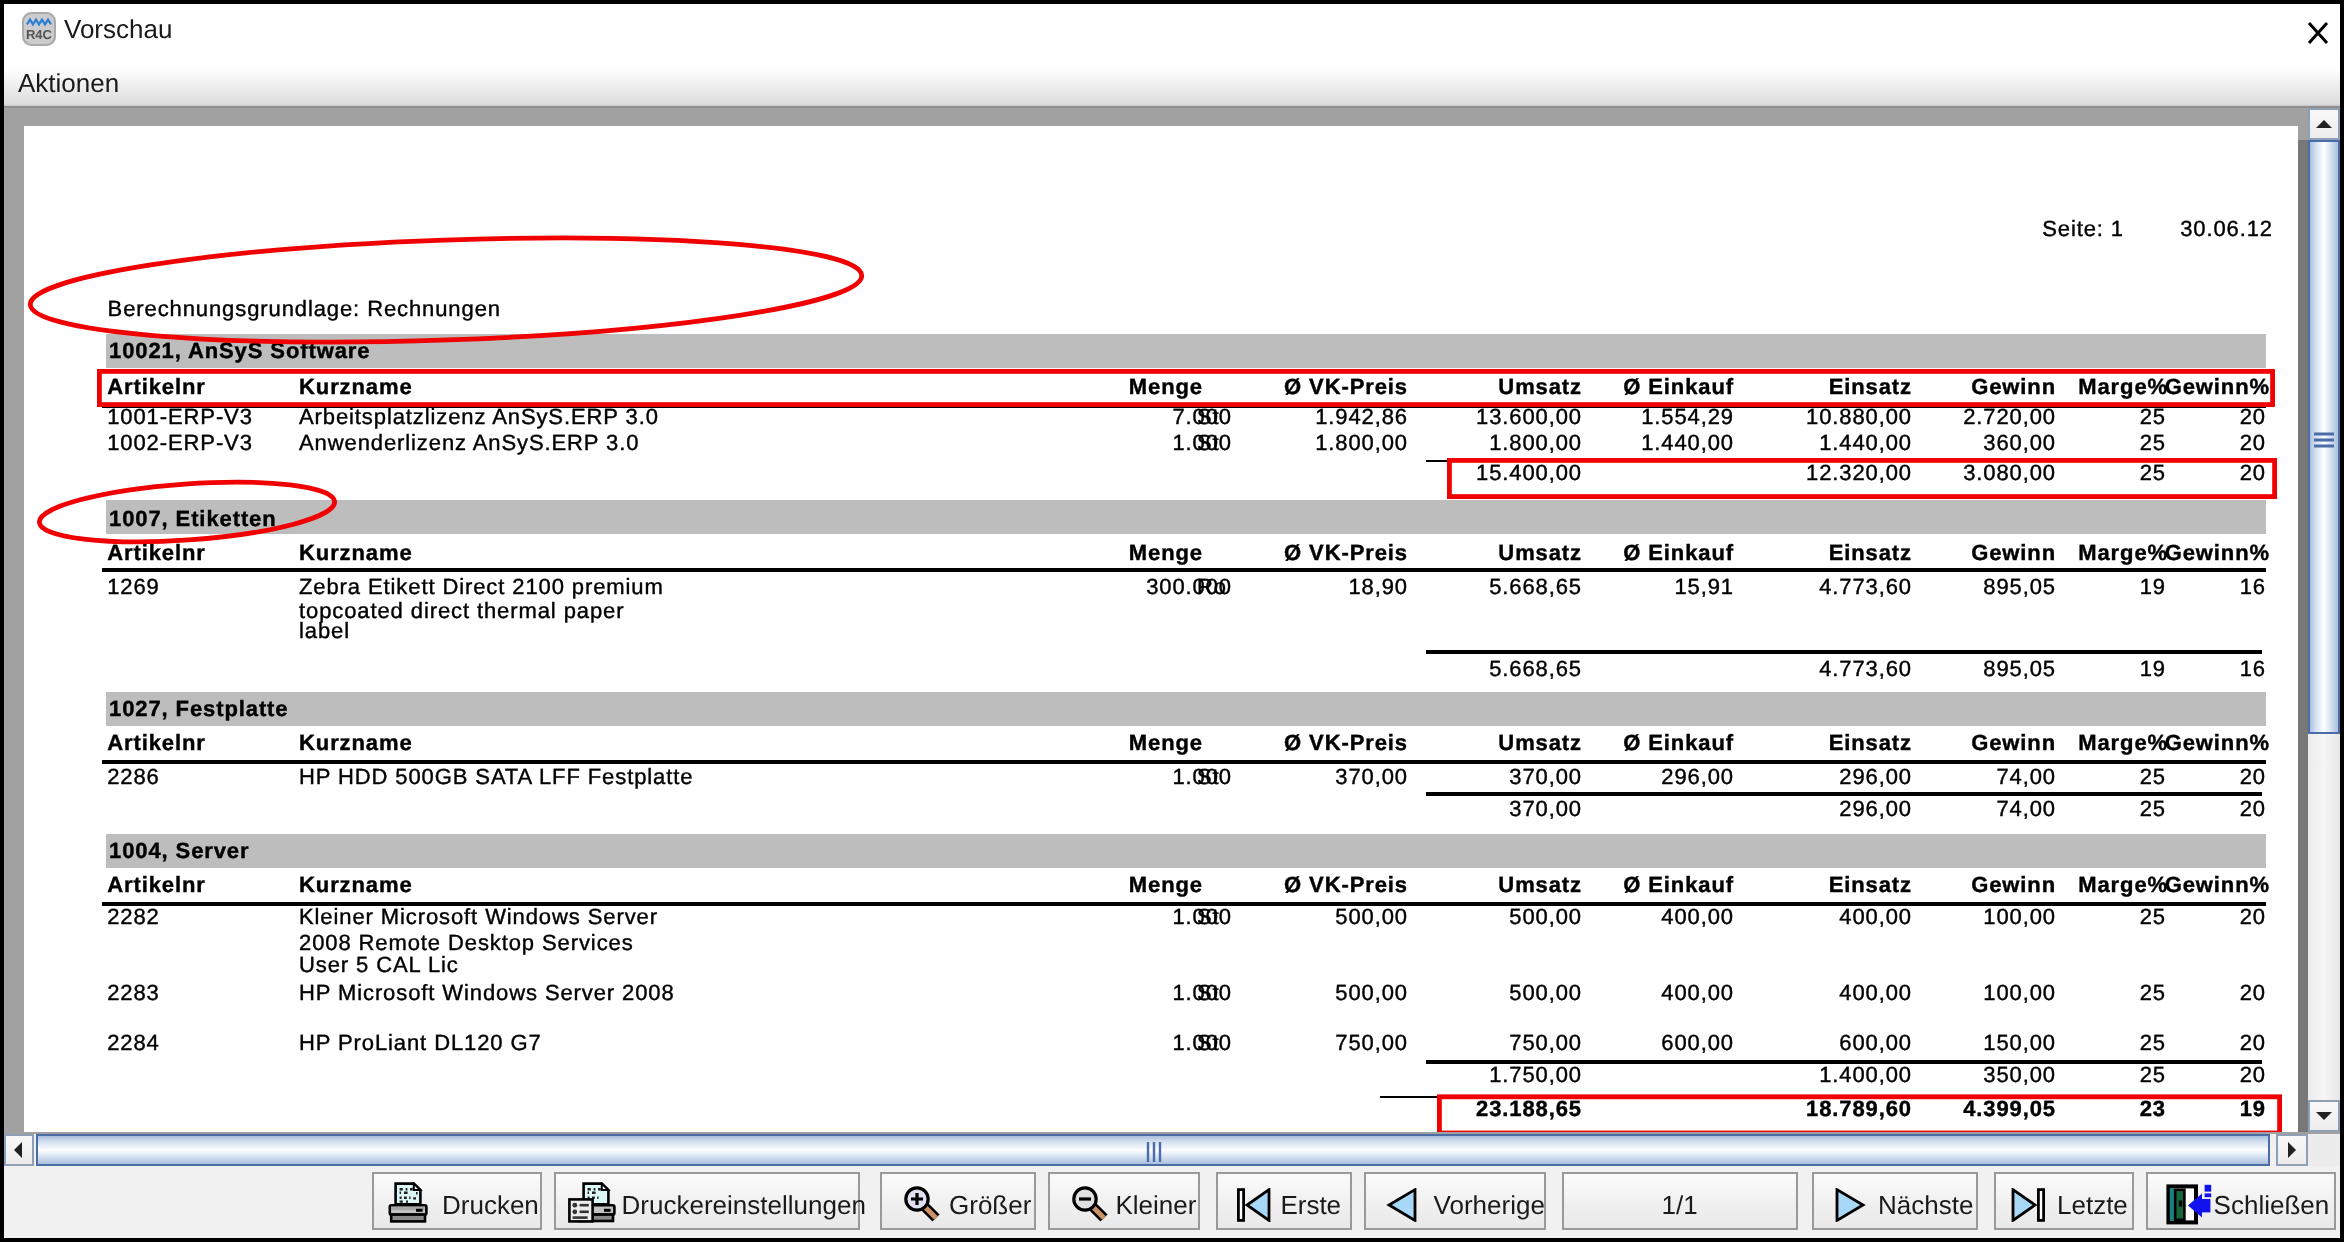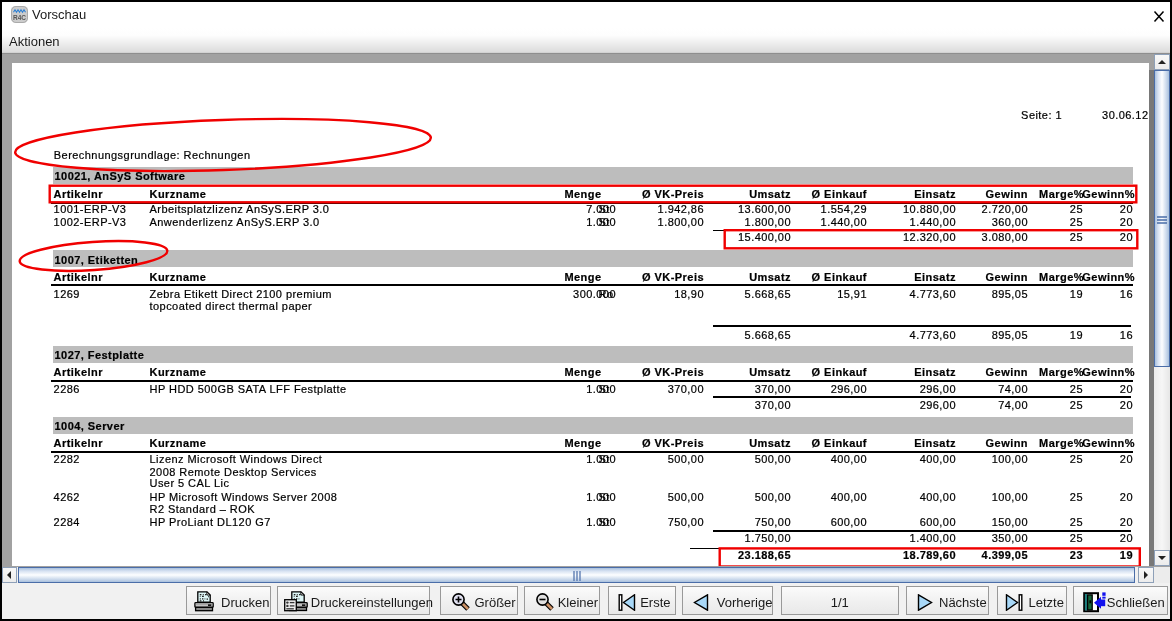--- a/index.html
+++ b/index.html
@@ -63,21 +63,21 @@
         <path d="M5.5 3.5 L14.5 13.5 M14.5 3.5 L5.5 13.5" stroke="#000" stroke-width="1.5"></path>
       </svg>
   </div>
   <div id="menubar">
       <span class="mtext">Aktionen</span>
     </div>
   <div id="workspace">
       <div style="position:absolute;left:0;top:0;width:1168px;height:1px;background:#8e8e8e;"></div>
     <div id="page" class="doc">
       <div class="abs r" style="left:950px;top:47.2px;width:100px;">Seite: 1</div>
-      <div class="abs r" style="left:1024.5px;top:47.2px;width:100px;padding-left:12px;">30.06.12</div>
+      <div class="abs r" style="left:1024.5px;top:47.2px;width:100px;">30.06.12</div>
       <div class="abs" style="left:41.8px;top:86.7px;">Berechnungsgrundlage: Rechnungen</div>
 
       <div class="band" style="top:104px;height:16.5px;"></div>
       <div class="abs b" style="left:42.5px;top:107.6px;">10021, AnSyS Software</div>
       <div class="row b" style="top:126.2px;">
           <span class="abs cA">Artikelnr</span>
           <span class="abs cK">Kurzname</span>
           <span class="abs r cMh">Menge</span>
           <span class="abs r cV">Ø VK-Preis</span>
           <span class="abs r cU">Umsatz</span>
@@ -147,20 +147,23 @@
           <span class="abs r cU">5.668,65</span>
           <span class="abs r cE">15,91</span>
           <span class="abs r cS">4.773,60</span>
           <span class="abs r cG">895,05</span>
           <span class="abs r cP">19</span>
           <span class="abs r cQ">16</span>
         </div>
       <div class="row" style="top:237.9px;">
           <span class="abs cK">topcoated direct thermal paper</span>
         </div>
+      <div class="row" style="top:248.3px;">
+          <span class="abs cK">label</span>
+        </div>
       <div class="hline" style="left:700.5px;top:262.2px;width:418.5px;"></div>
       <div class="row" style="top:267.3px;">
           <span class="abs r cU">5.668,65</span>
           <span class="abs r cS">4.773,60</span>
           <span class="abs r cG">895,05</span>
           <span class="abs r cP">19</span>
           <span class="abs r cQ">16</span>
         </div>
 
       <div class="band" style="top:283px;"></div>
@@ -210,52 +213,49 @@
           <span class="abs r cU">Umsatz</span>
           <span class="abs r cE">Ø Einkauf</span>
           <span class="abs r cS">Einsatz</span>
           <span class="abs r cG">Gewinn</span>
           <span class="abs r cPh">Marge%</span>
           <span class="abs r cQh">Gewinn%</span>
         </div>
       <div class="hline" style="left:39px;top:388.2px;width:1082px;"></div>
       <div class="row" style="top:391.2px;">
           <span class="abs cA">2282</span>
-          <span class="abs cK">Lizenz Microsoft Windows Direct</span>
+          <span class="abs cK">Kleiner Microsoft Windows Server</span>
           <span class="abs r cM">1.000</span>
           <span class="abs un">St</span>
           <span class="abs r cV">500,00</span>
           <span class="abs r cU">500,00</span>
           <span class="abs r cE">400,00</span>
           <span class="abs r cS">400,00</span>
           <span class="abs r cG">100,00</span>
           <span class="abs r cP">25</span>
           <span class="abs r cQ">20</span>
         </div>
       <div class="row" style="top:403.6px;">
           <span class="abs cK">2008 Remote Desktop Services</span>
         </div>
       <div class="row" style="top:415.2px;padding-left:17px;">
           <span class="abs cK">User 5 CAL Lic</span>
         </div>
       <div class="row" style="top:428.7px;">
-          <span class="abs cA">4262</span>
+          <span class="abs cA">2283</span>
           <span class="abs cK">HP Microsoft Windows Server 2008</span>
           <span class="abs r cM">1.000</span>
           <span class="abs un">St</span>
           <span class="abs r cV">500,00</span>
           <span class="abs r cU">500,00</span>
           <span class="abs r cE">400,00</span>
           <span class="abs r cS">400,00</span>
           <span class="abs r cG">100,00</span>
           <span class="abs r cP">25</span>
           <span class="abs r cQ">20</span>
-        </div>
-      <div class="row" style="top:441px;">
-          <span class="abs cK">R2 Standard – ROK</span>
         </div>
       <div class="row" style="top:453.7px;">
           <span class="abs cA">2284</span>
           <span class="abs cK">HP ProLiant DL120 G7</span>
           <span class="abs r cM">1.000</span>
           <span class="abs un">St</span>
           <span class="abs r cV">750,00</span>
           <span class="abs r cU">750,00</span>
           <span class="abs r cE">600,00</span>
           <span class="abs r cS">600,00</span>

